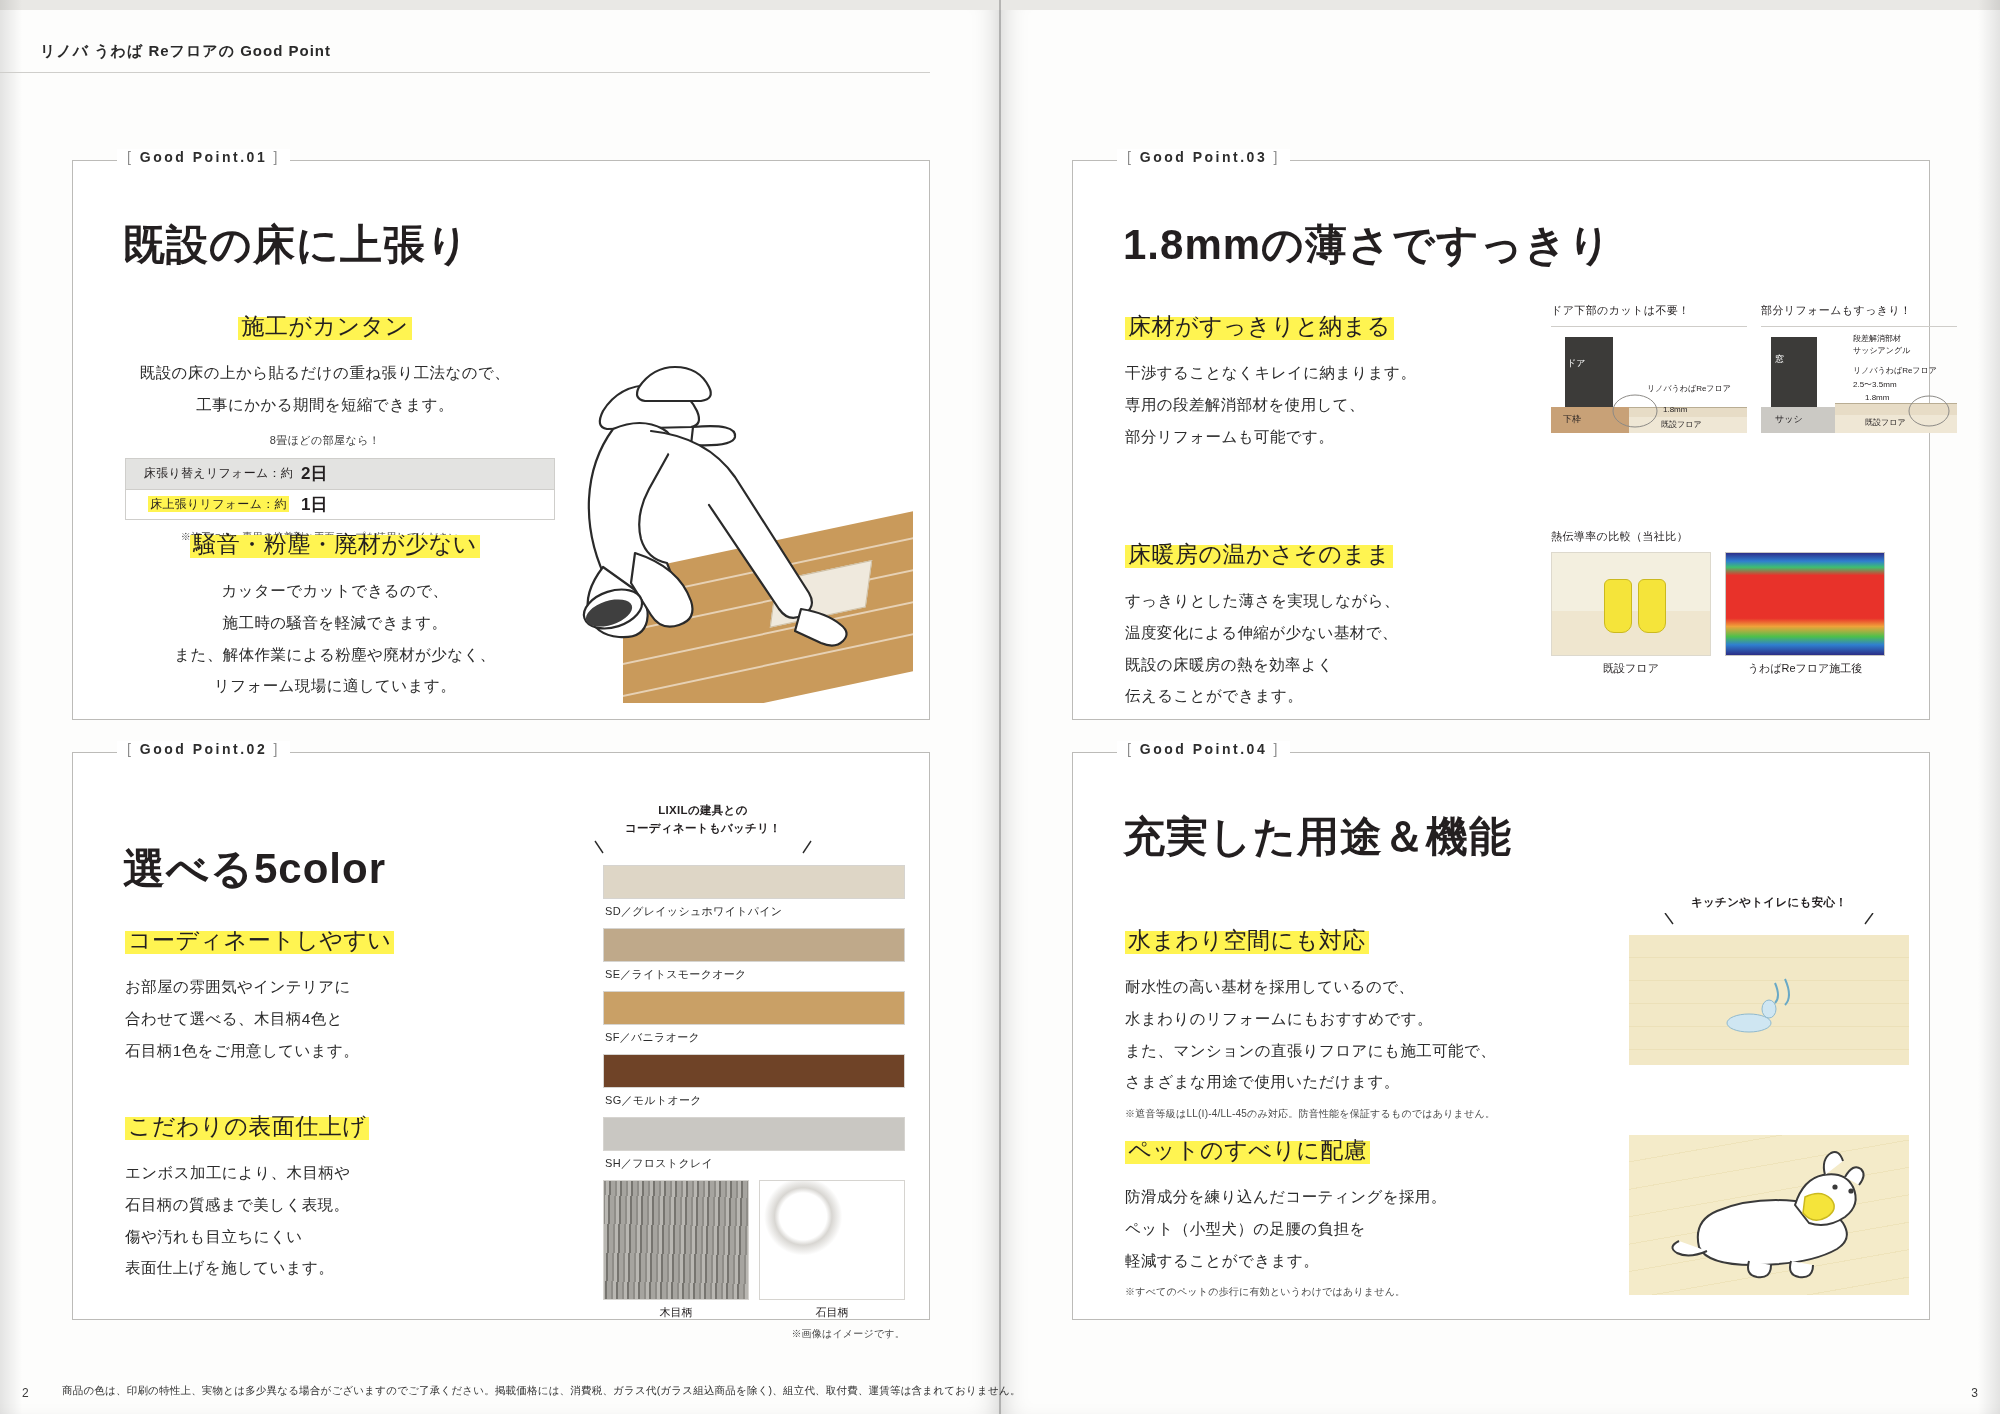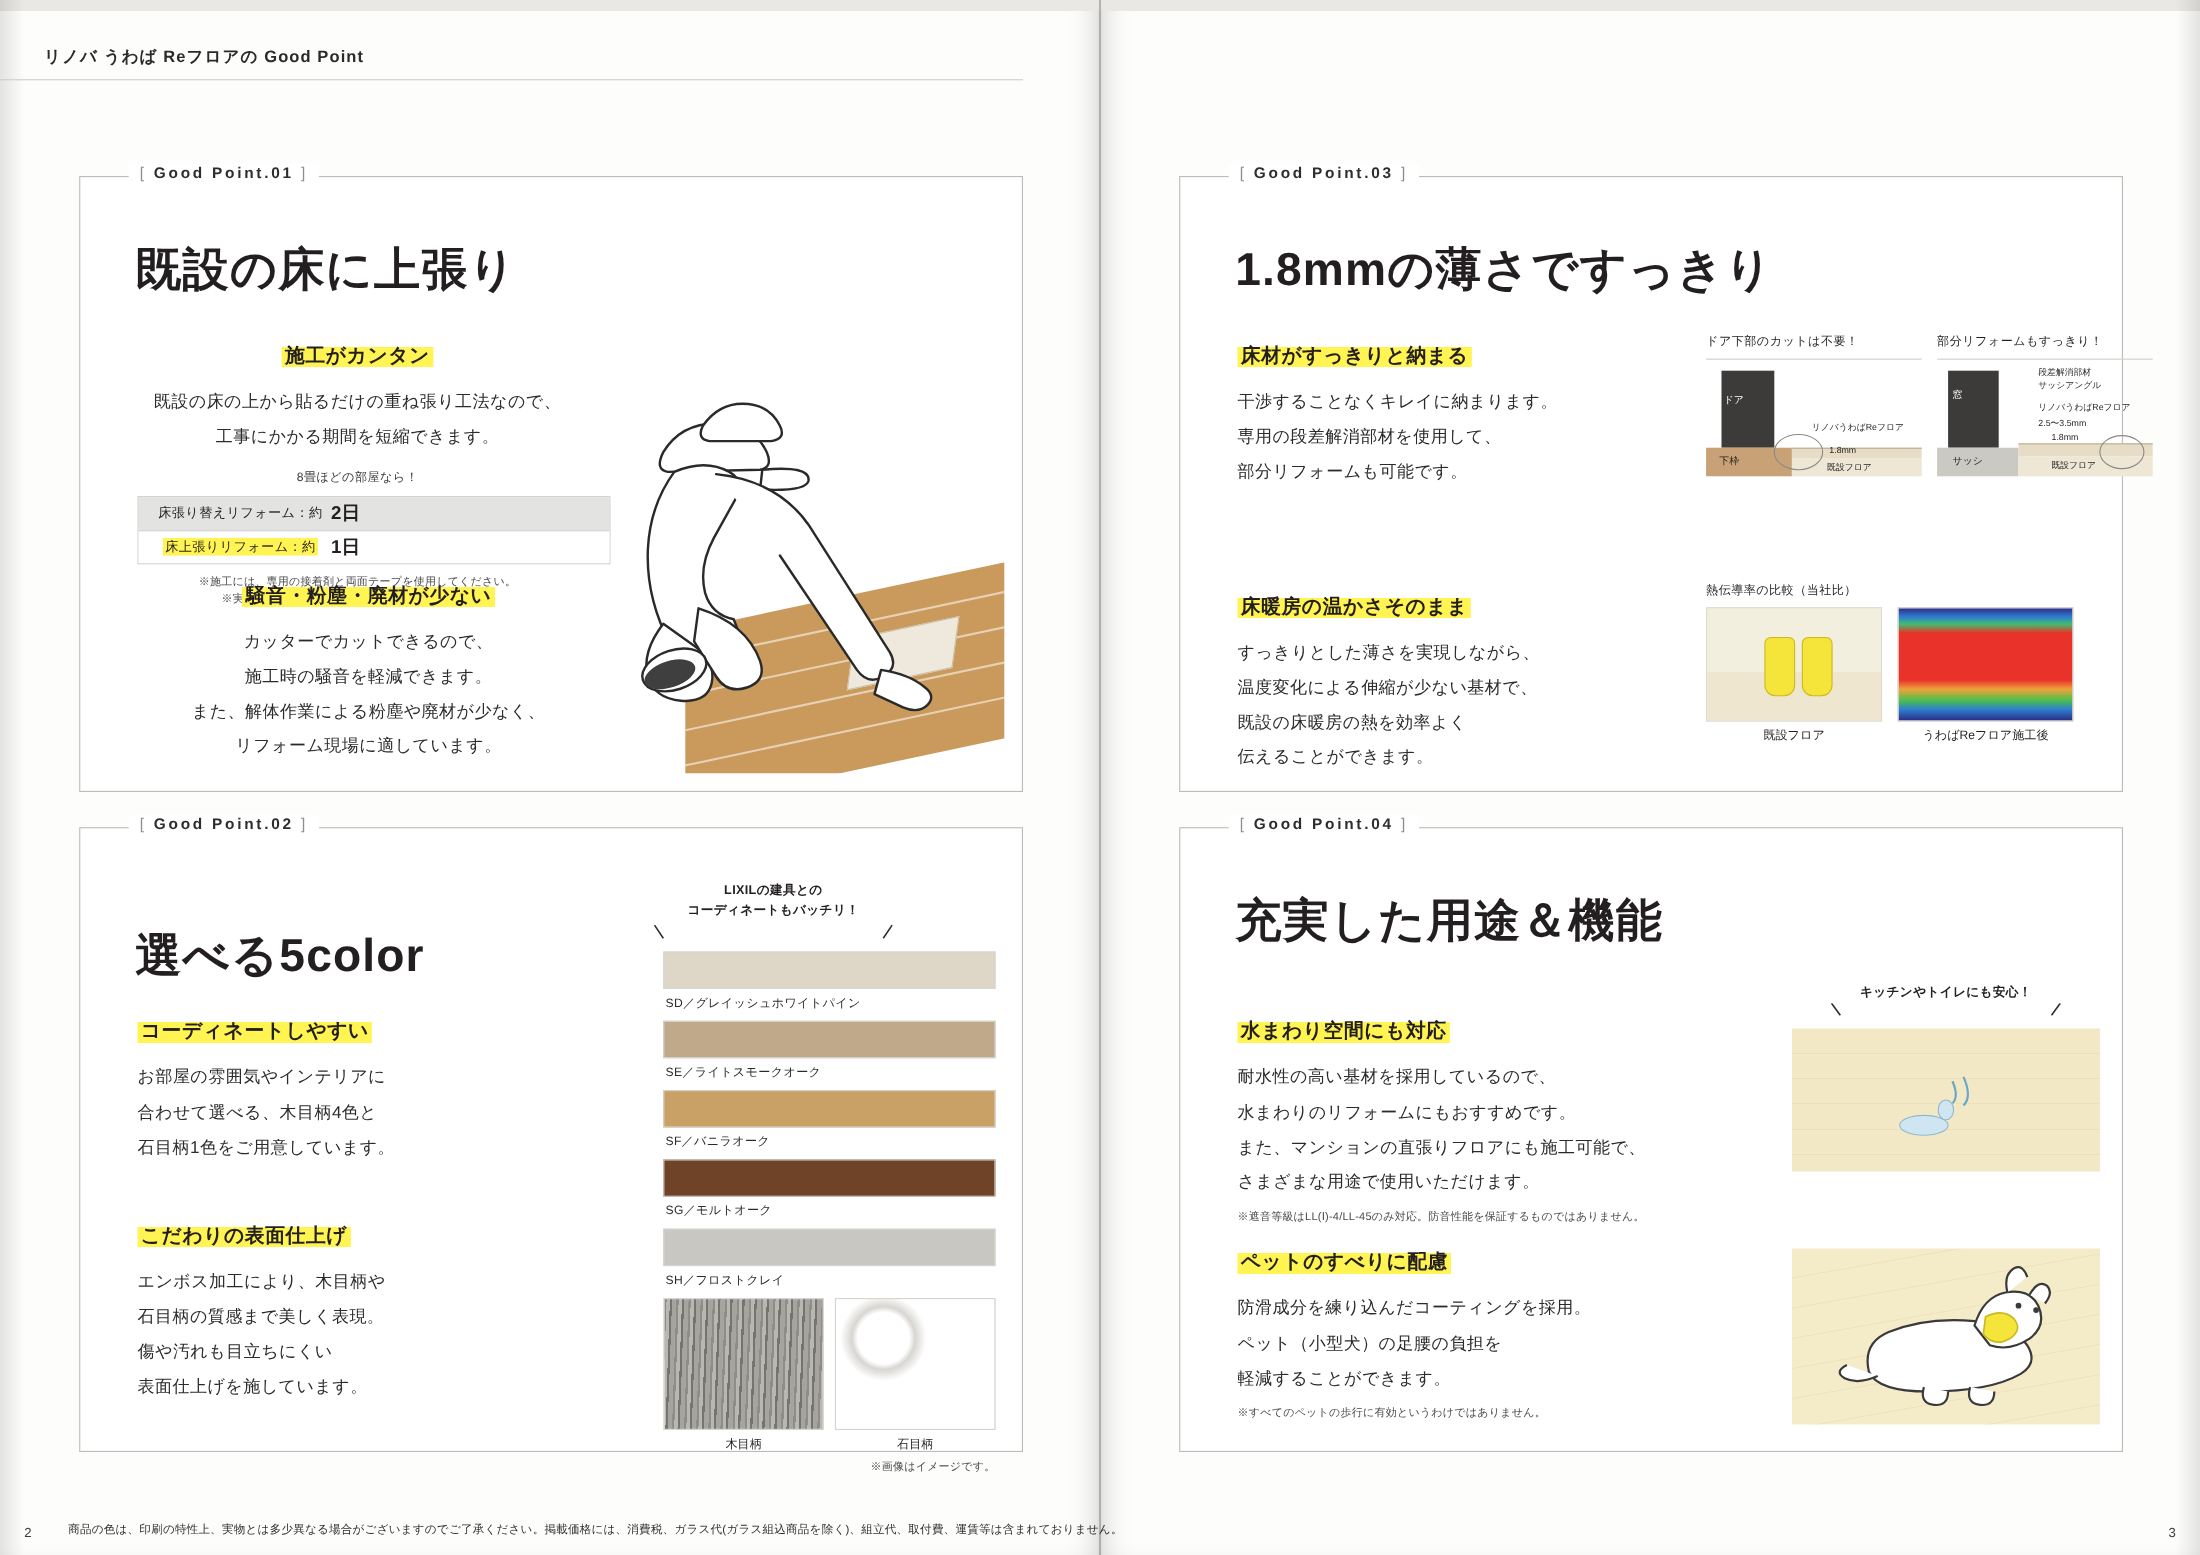--- a/index.html
+++ b/index.html
@@ -55,21 +55,21 @@
   }
   .card-tag .br { color:#8d8d8d; font-weight:normal; }
 
   h2.card-title {
     margin:0; font-size:42px; font-weight:bold; letter-spacing:1px;
     line-height:1.05;
   }
 
   .hl {
     display:inline-block;
-    font-size:18px; font-weight:bold;
+    font-size:23px; font-weight:normal;
     background:linear-gradient(transparent 18%, #fff451 18%, #fff451 92%, transparent 92%);
     padding:0 3px 1px 3px;
     letter-spacing:0.5px;
   }
   .body-lines { margin-top:14px; }
   .body-lines div {
     font-size:15.5px; line-height:2.05; letter-spacing:0.4px; color:#2b2b2b;
   }
   .note {
     font-size:10px; line-height:1.55; color:#4a4a4a; letter-spacing:0.2px;

